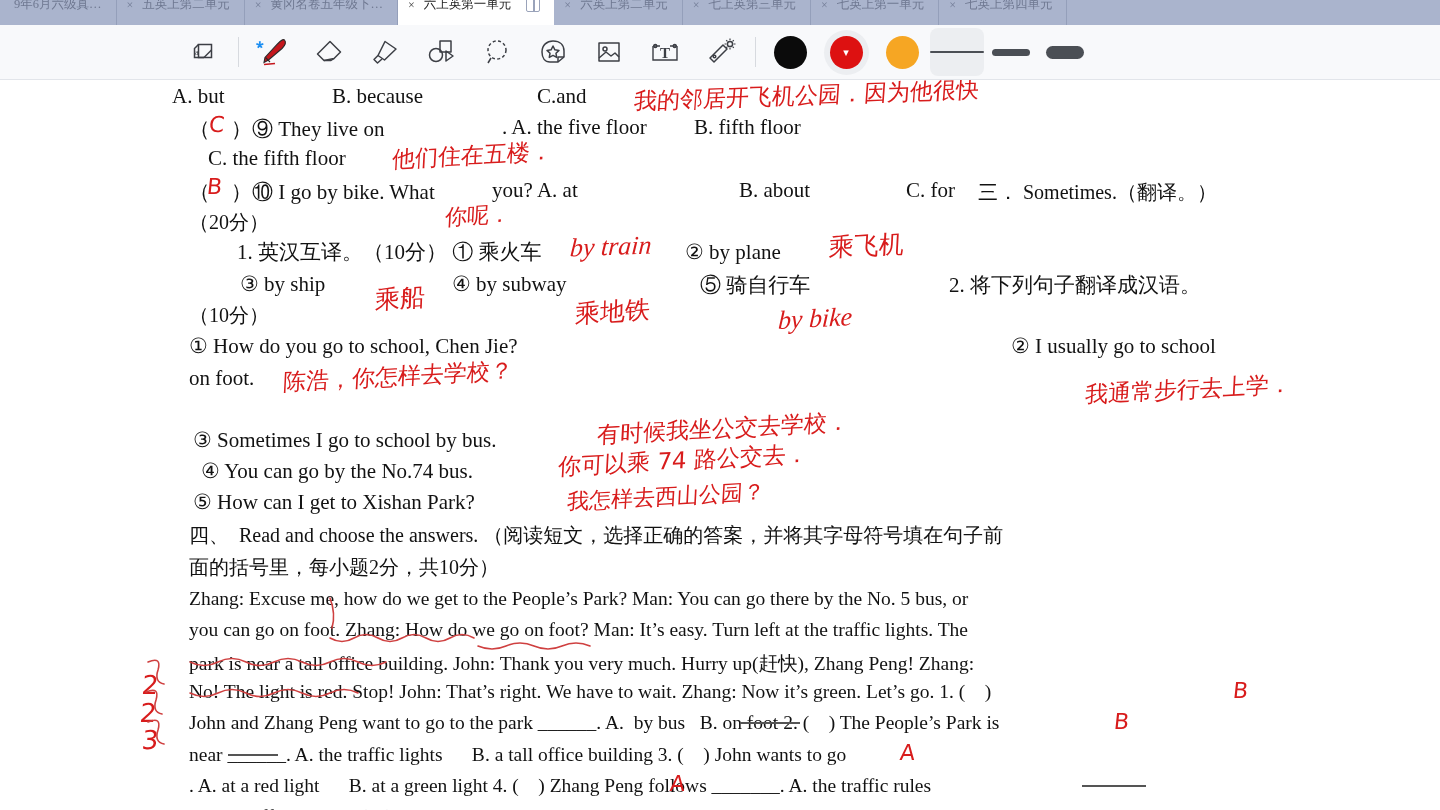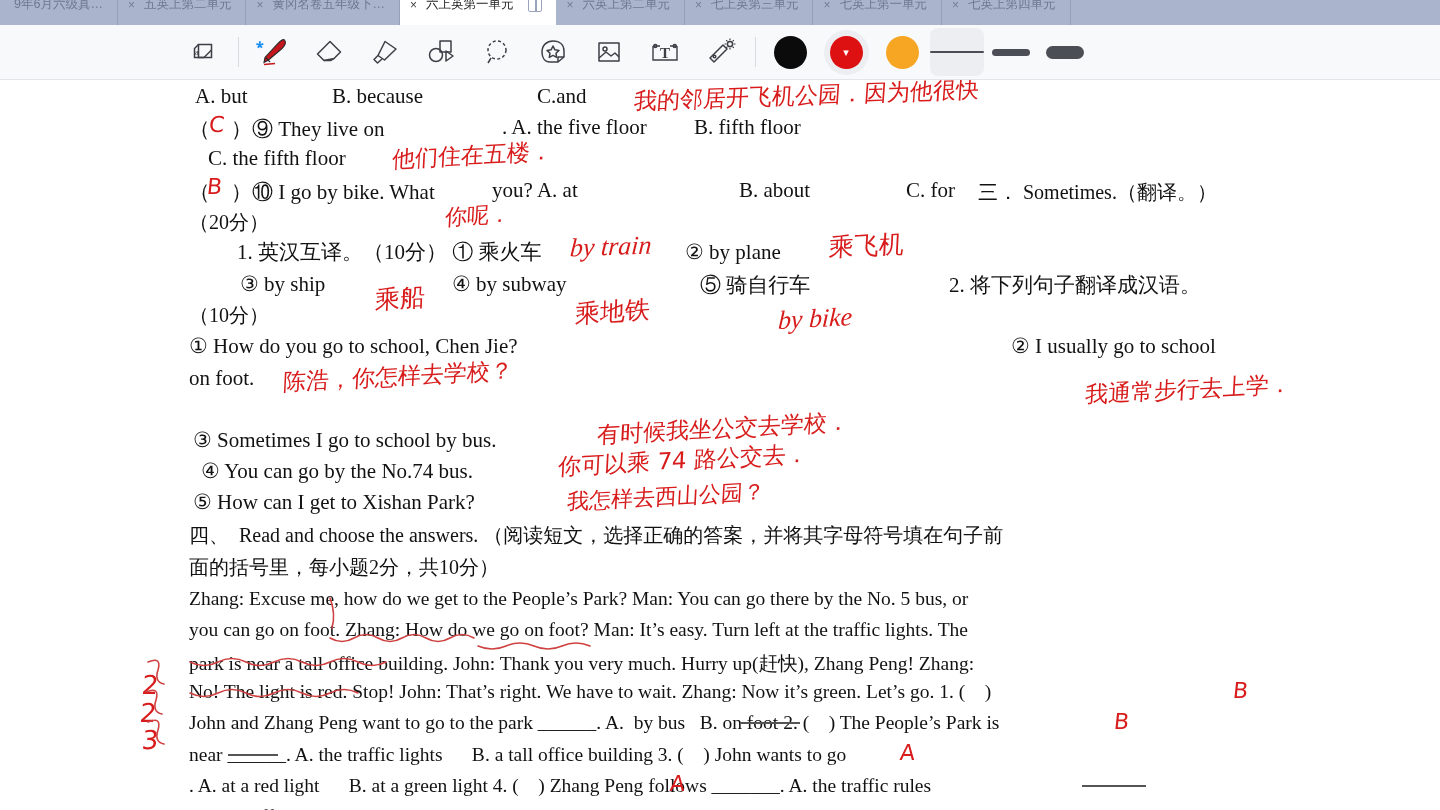--- a/index.html
+++ b/index.html
@@ -20,21 +20,21 @@
     overflow: hidden;
   }
   .tab {
     display: flex; align-items: center;
     gap: 9px;
     padding: 0 14px 16px 10px;
     height: 25px;
     background: #aab4cd;
     color: #6f7891;
     font-size: 12.5px;
-    font-family: Liberation Sans, sans-serif;
+    font-family: Liberation Serif, serif;
     white-space: nowrap;
     position: relative;
     flex: 0 0 auto;
     border-right: 1px solid #949fba;
   }
   .tab .tab-x {
     font-size: 12px; line-height: 1;
     color: #79melted; color: #737d97;
     flex: 0 0 auto;
   }
@@ -308,21 +308,21 @@
   <div class="weight">
     <span class="wbar" style="width:38px;height:7px;border-radius:4px"></span>
   </div>
   <div class="weight">
     <span class="wbar" style="width:38px;height:13px;border-radius:7px"></span>
   </div>
 </div>
 
 <div id="page">
   <div id="doc">
-      <div class="ln" style="left: 195px; top: 4px; font-size: 21px;">A. but</div>
+      <div class="ln" style="left: 172px; top: 4px; font-size: 21px;">A. but</div>
       <div class="ln" style="left: 332px; top: 4px; font-size: 21px;">B. because</div>
       <div class="ln" style="left: 537px; top: 4px; font-size: 21px;">C.and</div>
       <div class="ln" style="left: 189px; top: 35px; font-size: 21px;">（    ）⑨ They live on</div>
       <div class="ln" style="left: 502px; top: 35px; font-size: 21px;">. A. the five floor</div>
       <div class="ln" style="left: 694px; top: 35px; font-size: 21px;">B. fifth floor</div>
       <div class="ln" style="left: 208px; top: 66px; font-size: 21px;">C. the fifth floor</div>
       <div class="ln" style="left: 189px; top: 98px; font-size: 21px; text-align: right;">（    ）⑩ I go by bike. What</div>
       <div class="ln" style="left: 492px; top: 98px; font-size: 21px;">you? A. at</div>
       <div class="ln" style="left: 739px; top: 98px; font-size: 21px;">B. about</div>
       <div class="ln" style="left: 906px; top: 98px; font-size: 21px;">C. for</div>

